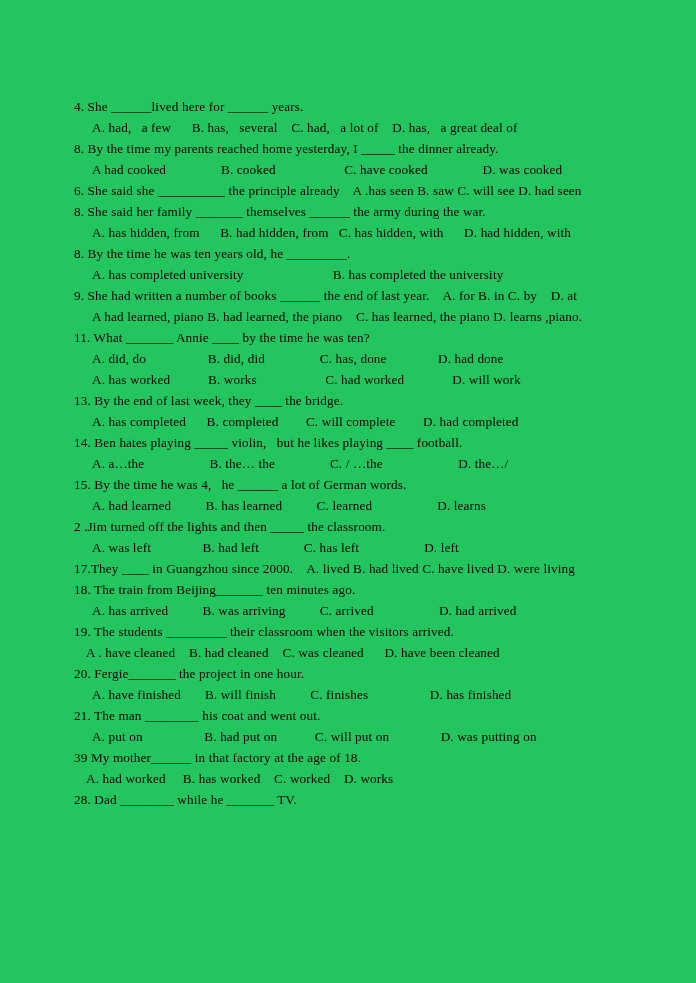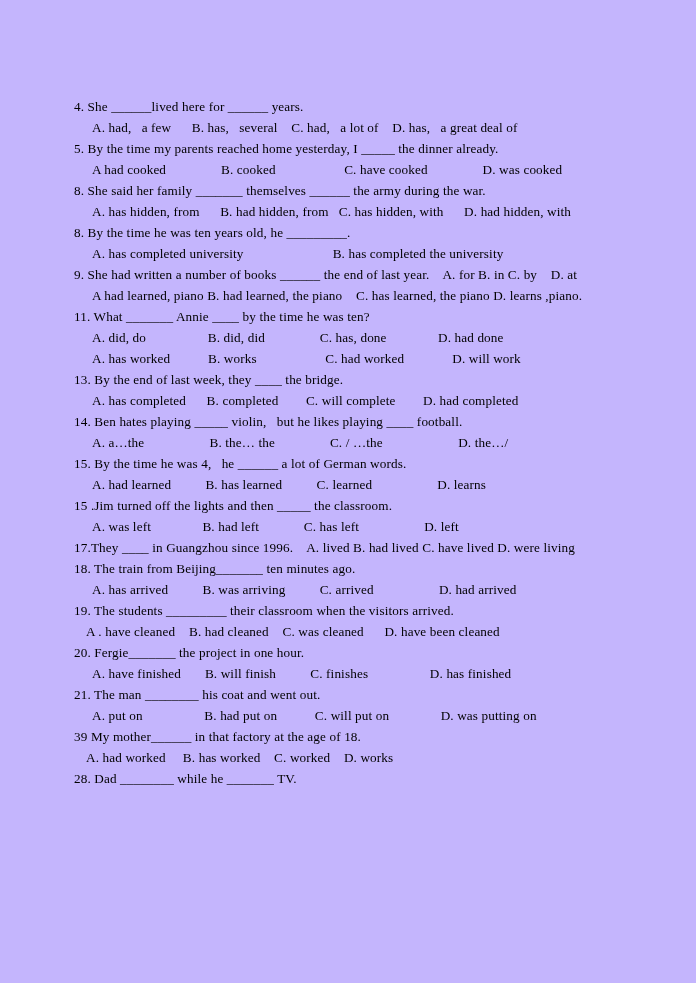--- a/index.html
+++ b/index.html
@@ -12,21 +12,21 @@
     width: 696px;
     height: 983px;
     font-family: "Liberation Serif", "DejaVu Serif", serif;
     color: #000000;
     -webkit-font-smoothing: antialiased;
   }
   #page {
     position: relative;
     width: 696px;
     height: 983px;
-    background: #c4b5fd;
+    background: #22c55e;
     overflow: hidden;
   }
   #sheet {
     position: absolute;
     left: 74px;
     top: 96px;
     width: 556px;
   }
   .line {
     font-size: 13.2px;
@@ -46,40 +46,41 @@
     padding-left: 12px;
   }
 </style>
 </head>
 <body>
 
 <div id="page">
   <div id="sheet">
       <div class="line stem">4. She ______lived here for ______ years.</div>
       <div class="line opts">A. had,   a few      B. has,   several    C. had,   a lot of    D. has,   a great deal of</div>
-      <div class="line stem">5. By the time my parents reached home yesterday, I _____ the dinner already.</div>
+      <div class="line stem">8. By the time my parents reached home yesterday, I _____ the dinner already.</div>
       <div class="line opts">A had cooked                B. cooked                    C. have cooked                D. was cooked</div>
+      <div class="line stem">6. She said she __________ the principle already    A .has seen B. saw C. will see D. had seen</div>
       <div class="line stem">8. She said her family _______ themselves ______ the army during the war.</div>
       <div class="line opts">A. has hidden, from      B. had hidden, from   C. has hidden, with      D. had hidden, with</div>
       <div class="line stem">8. By the time he was ten years old, he _________.</div>
       <div class="line opts">A. has completed university                          B. has completed the university</div>
       <div class="line stem">9. She had written a number of books ______ the end of last year.    A. for B. in C. by    D. at</div>
       <div class="line opts">A had learned, piano B. had learned, the piano    C. has learned, the piano D. learns ,piano.</div>
       <div class="line stem">11. What _______ Annie ____ by the time he was ten?</div>
       <div class="line opts">A. did, do                  B. did, did                C. has, done               D. had done</div>
       <div class="line opts">A. has worked           B. works                    C. had worked              D. will work</div>
       <div class="line stem">13. By the end of last week, they ____ the bridge.</div>
       <div class="line opts">A. has completed      B. completed        C. will complete        D. had completed</div>
       <div class="line stem">14. Ben hates playing _____ violin,   but he likes playing ____ football.</div>
       <div class="line opts">A. a…the                   B. the… the                C. / …the                      D. the…/</div>
       <div class="line stem">15. By the time he was 4,   he ______ a lot of German words.</div>
       <div class="line opts">A. had learned          B. has learned          C. learned                   D. learns</div>
-      <div class="line stem">15 .Jim turned off the lights and then _____ the classroom.</div>
+      <div class="line stem">2 .Jim turned off the lights and then _____ the classroom.</div>
       <div class="line opts">A. was left               B. had left             C. has left                   D. left</div>
-      <div class="line stem">17.They ____ in Guangzhou since 1996.    A. lived B. had lived C. have lived D. were living</div>
+      <div class="line stem">17.They ____ in Guangzhou since 2000.    A. lived B. had lived C. have lived D. were living</div>
       <div class="line stem">18. The train from Beijing_______ ten minutes ago.</div>
       <div class="line opts">A. has arrived          B. was arriving          C. arrived                   D. had arrived</div>
       <div class="line stem">19. The students _________ their classroom when the visitors arrived.</div>
       <div class="line opts tight">A . have cleaned    B. had cleaned    C. was cleaned      D. have been cleaned</div>
       <div class="line stem">20. Fergie_______ the project in one hour.</div>
       <div class="line opts">A. have finished       B. will finish          C. finishes                  D. has finished</div>
       <div class="line stem">21. The man ________ his coat and went out.</div>
       <div class="line opts">A. put on                  B. had put on           C. will put on               D. was putting on</div>
       <div class="line stem">39 My mother______ in that factory at the age of 18.</div>
       <div class="line opts tight">A. had worked     B. has worked    C. worked    D. works</div>

